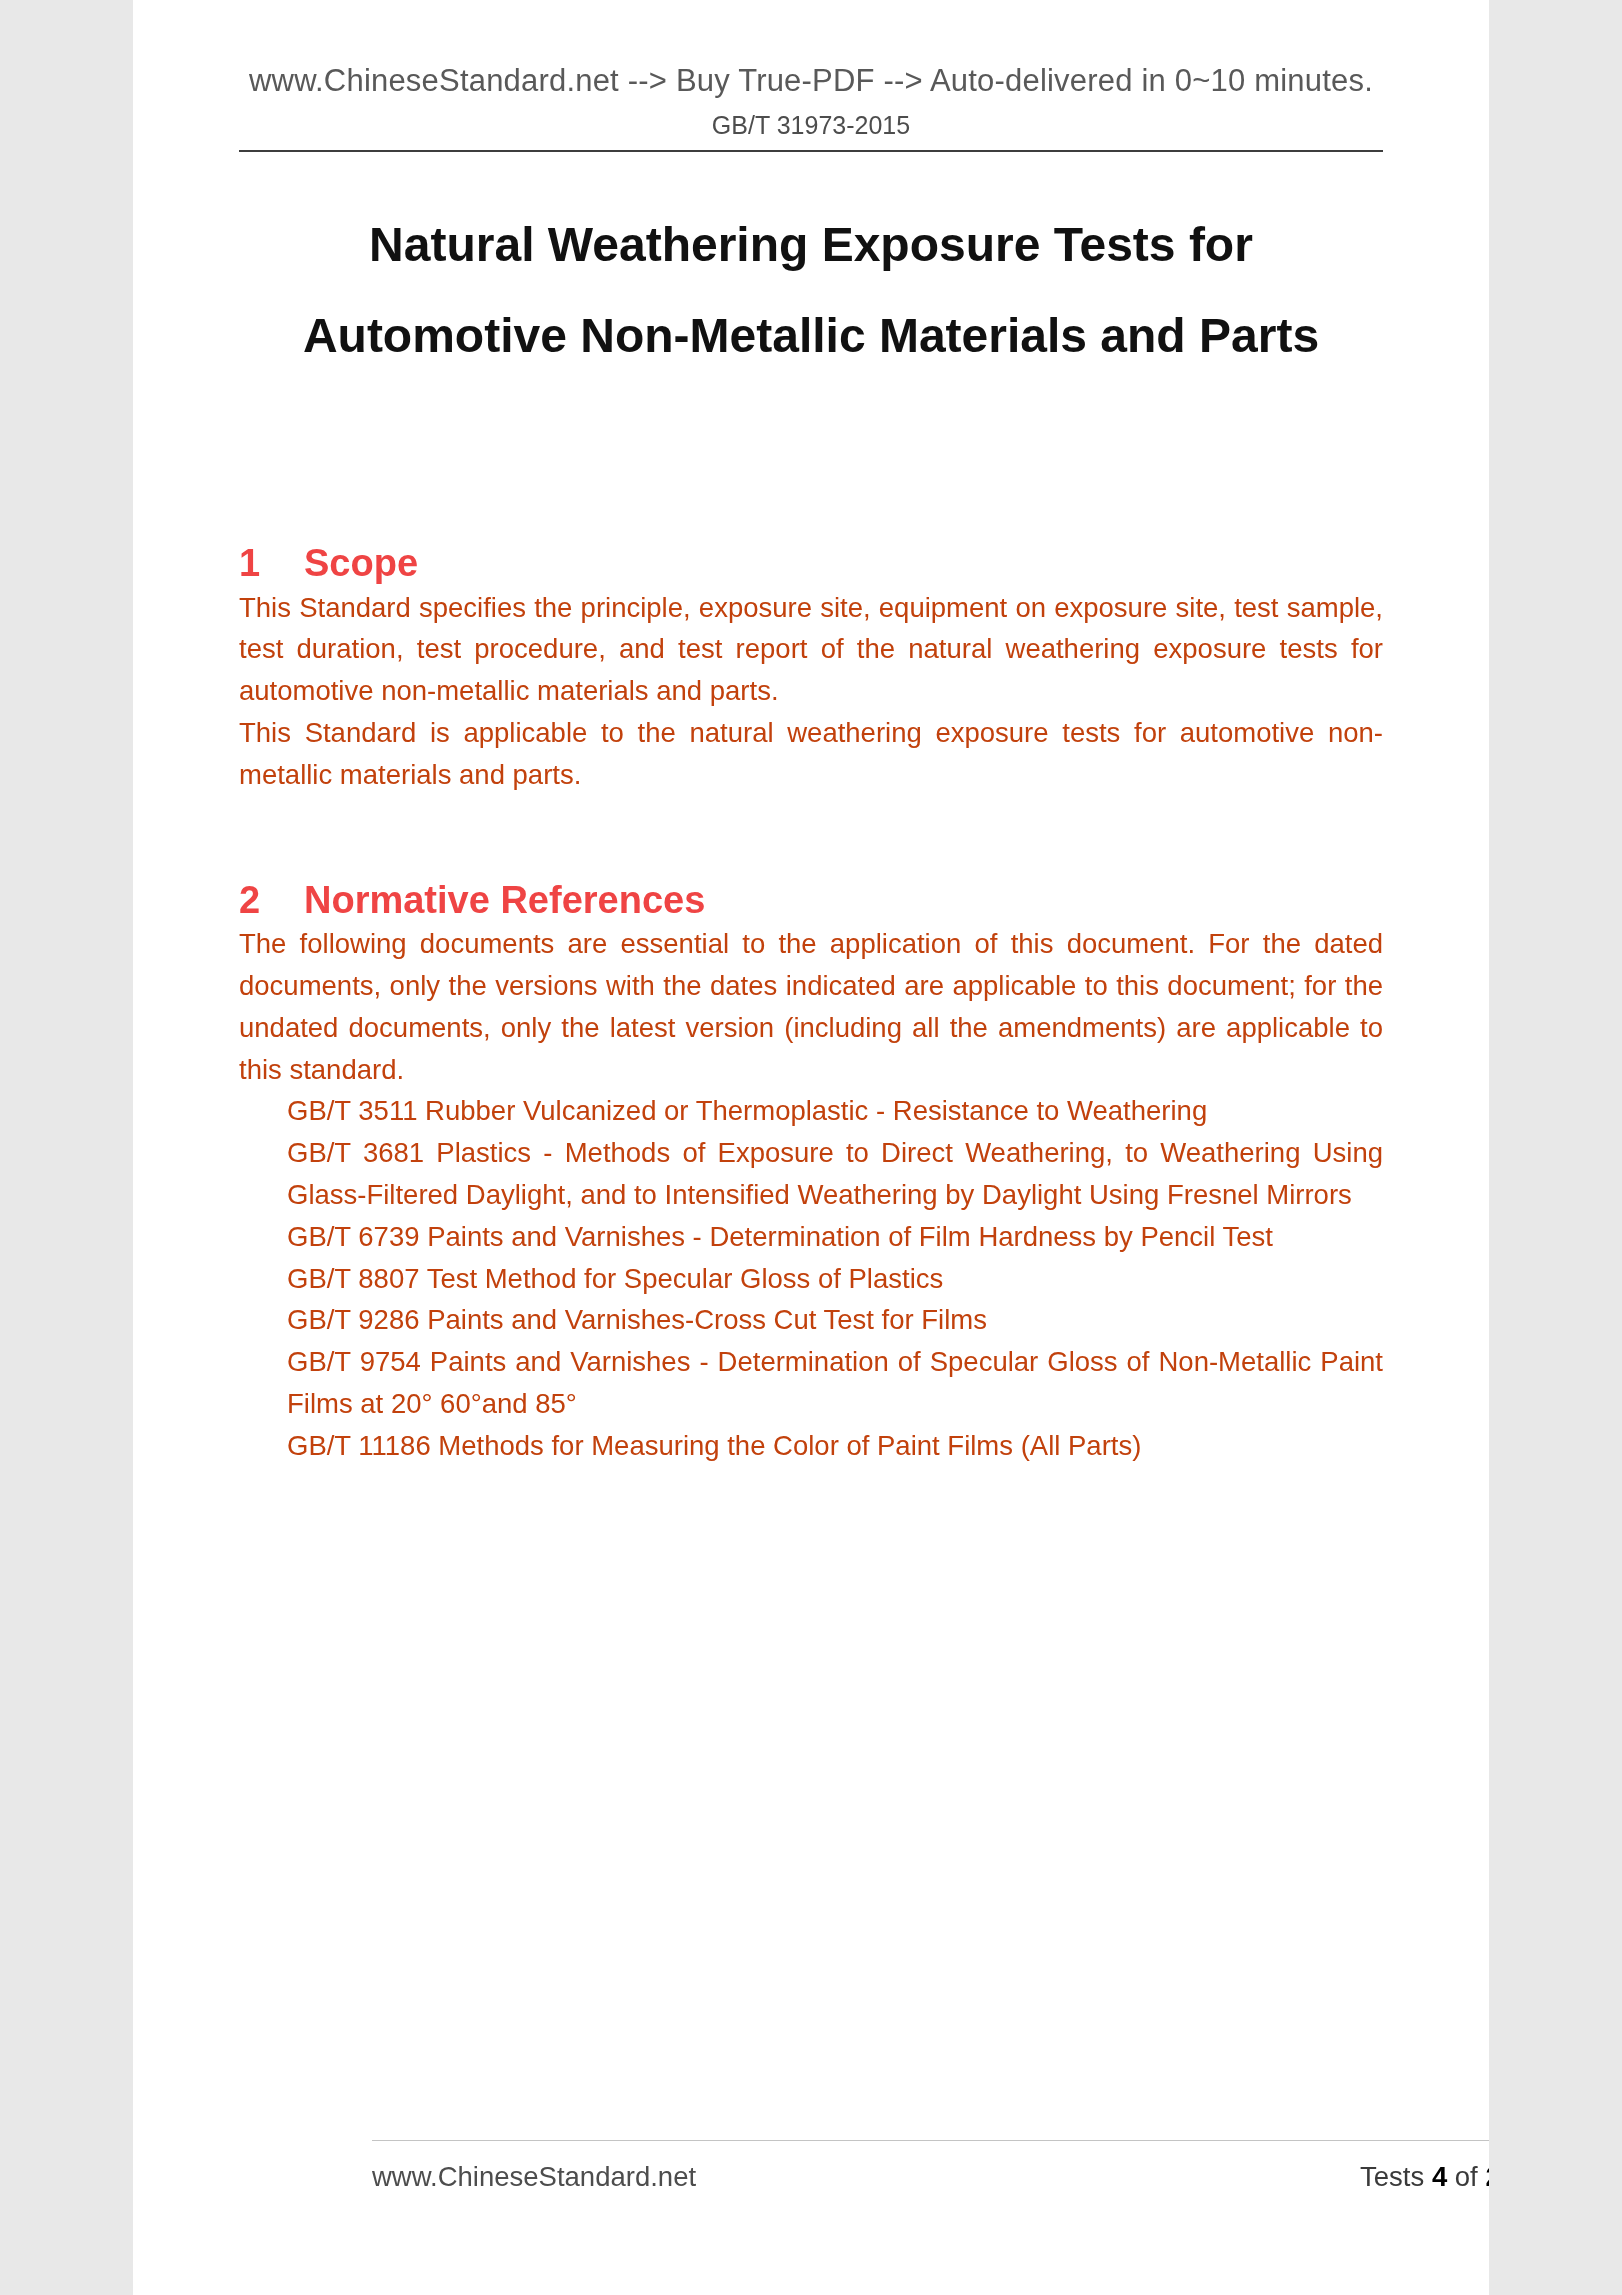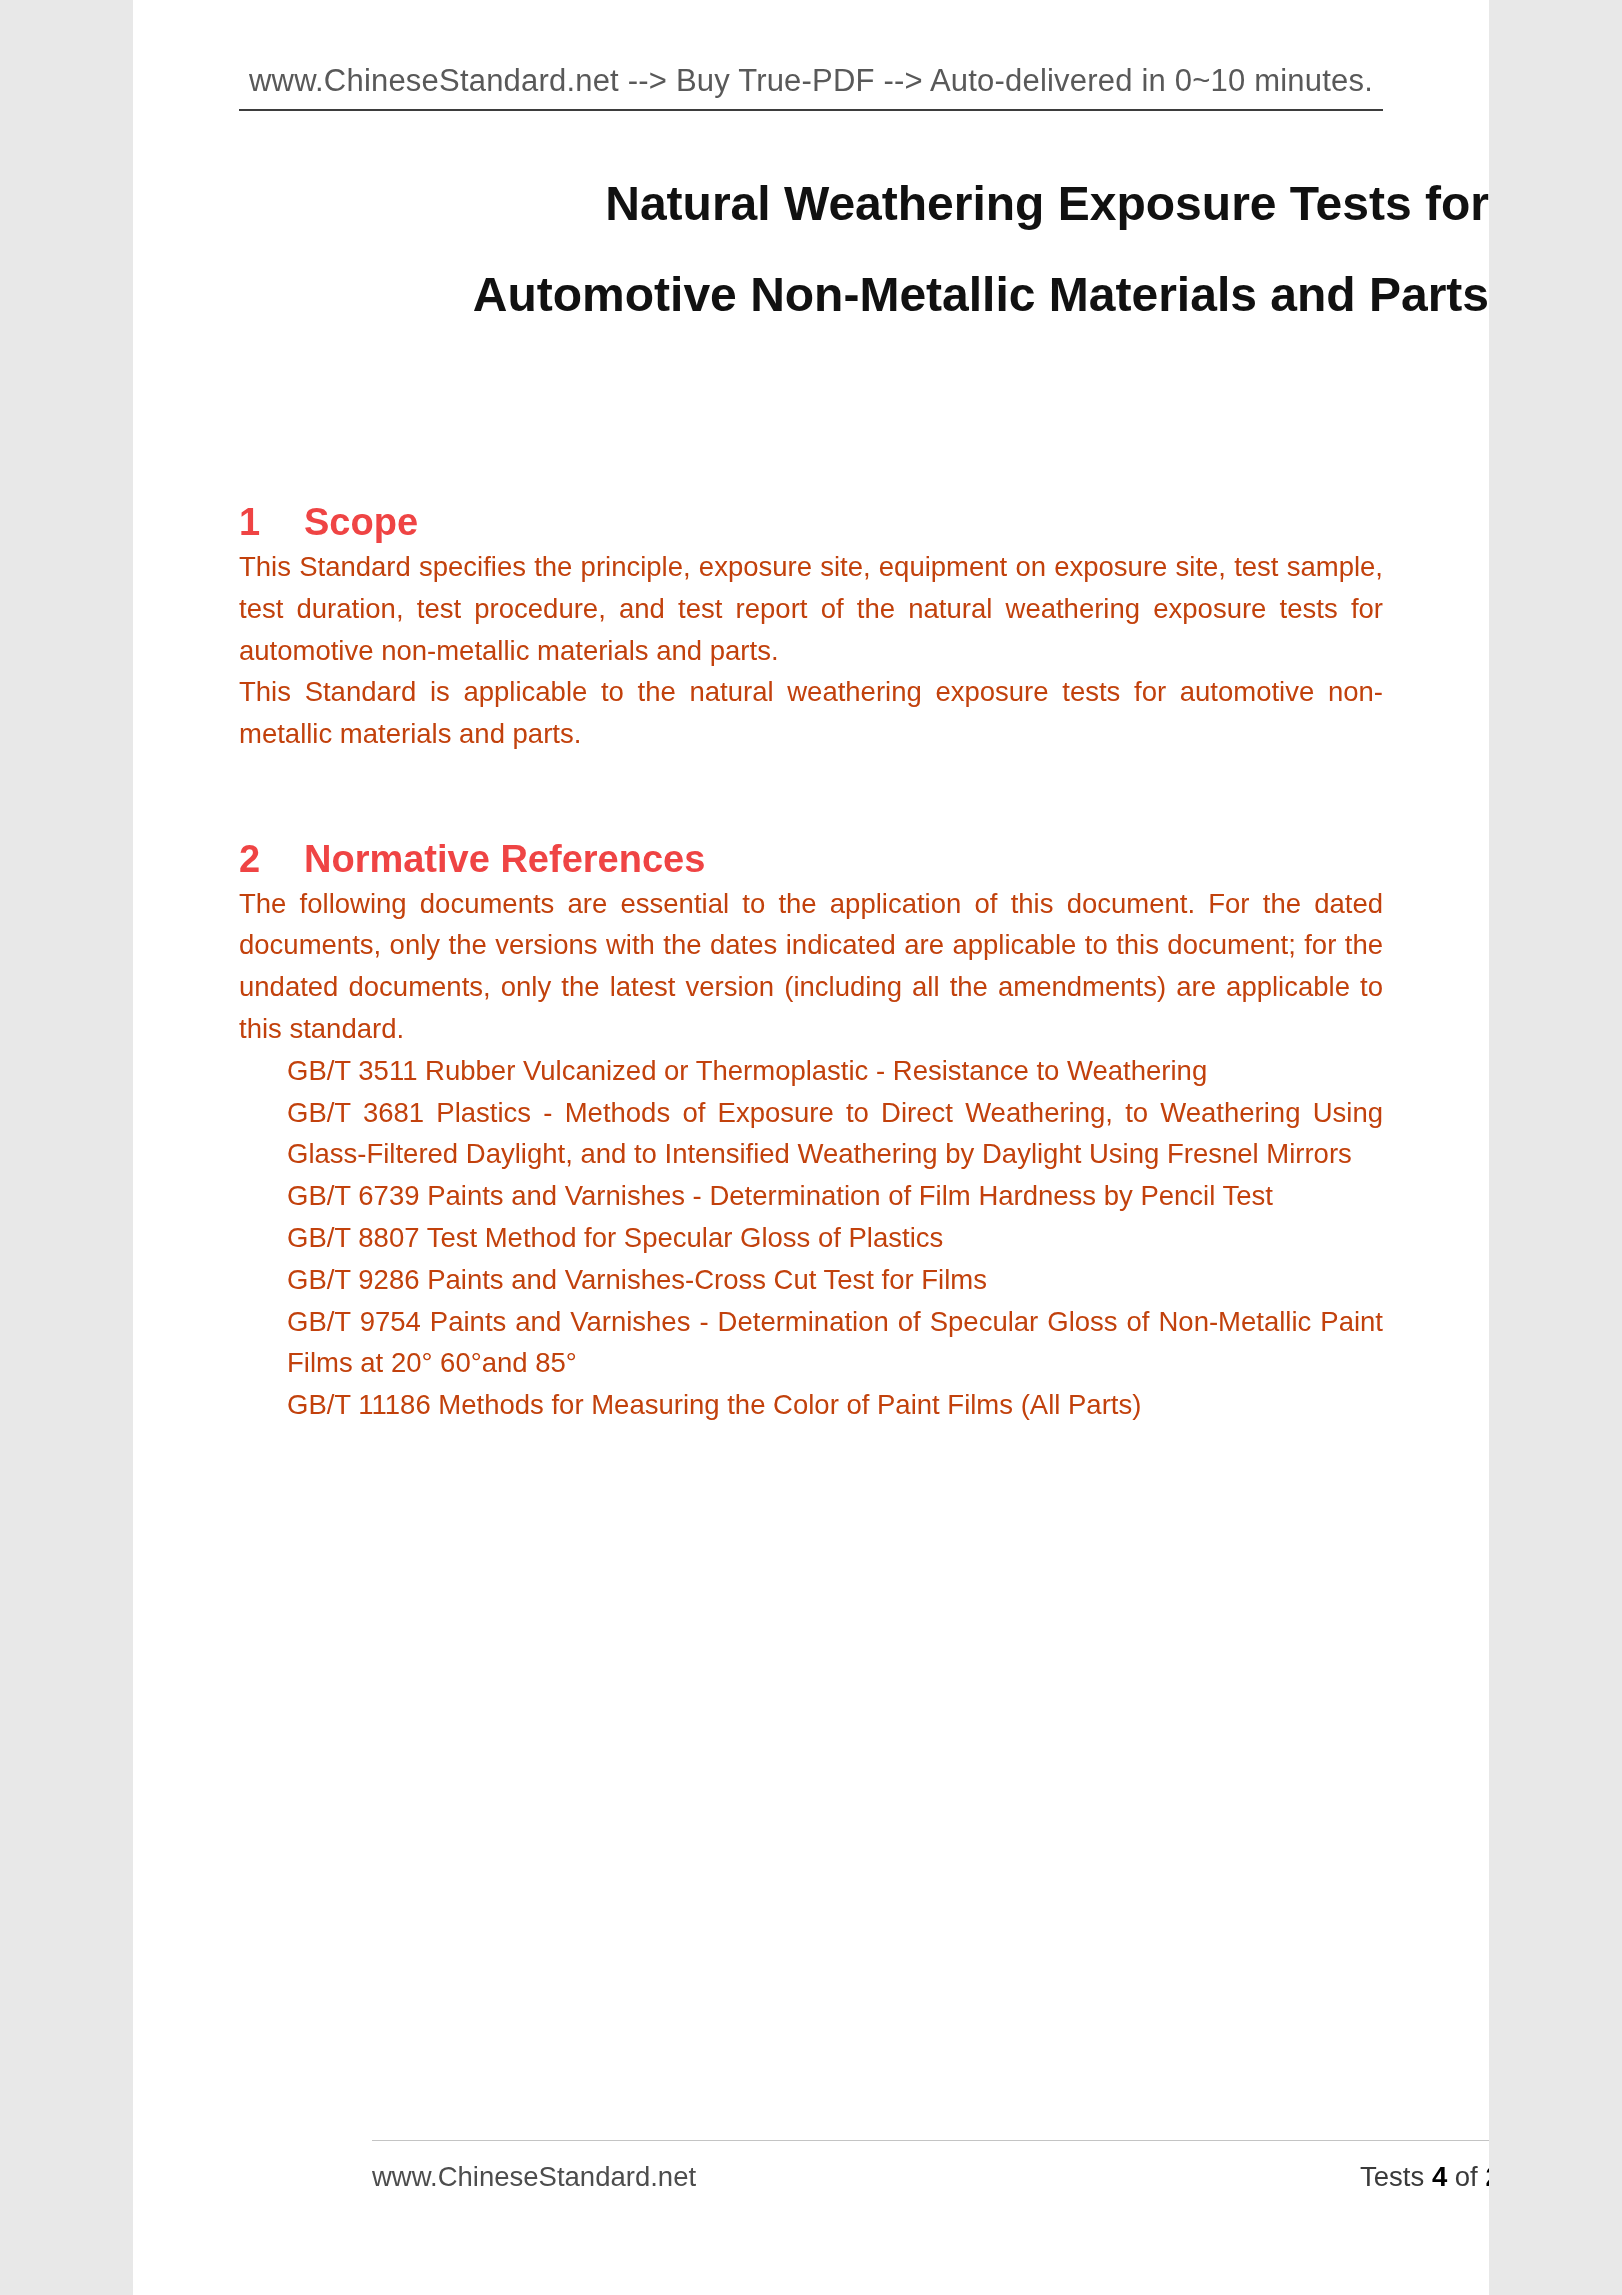--- a/index.html
+++ b/index.html
@@ -32,21 +32,21 @@
   }
   .header-rule {
     width: 1144px;
     margin: 10px auto 0 auto;
     border: none;
     border-top: 2.5px solid #3d3d3d;
     height: 0;
   }
   .doc-title {
     margin-top: 47px;
-    text-align: right;
+    text-align: center;
     font-size: 48px;
     font-weight: bold;
     line-height: 1.9;
     color: #111111;
   }
   .content {
     width: 1144px;
     margin: 0 auto;
   }
   .section-heading {
@@ -104,20 +104,21 @@
     color: #000000;
   }
 </style>
 </head>
 <body>
 
 <div class="page">
 
   <div class="promo">www.ChineseStandard.net --&gt; Buy True-PDF --&gt; Auto-delivered in 0~10 minutes.</div>
 
+  <div class="std-code">GB/T 31973-2015</div>
 
   <div class="header-rule"></div>
 
   <div class="doc-title">
     <div>Natural Weathering Exposure Tests for</div>
     <div>Automotive Non-Metallic Materials and Parts</div>
   </div>
 
   <div class="content">
 

